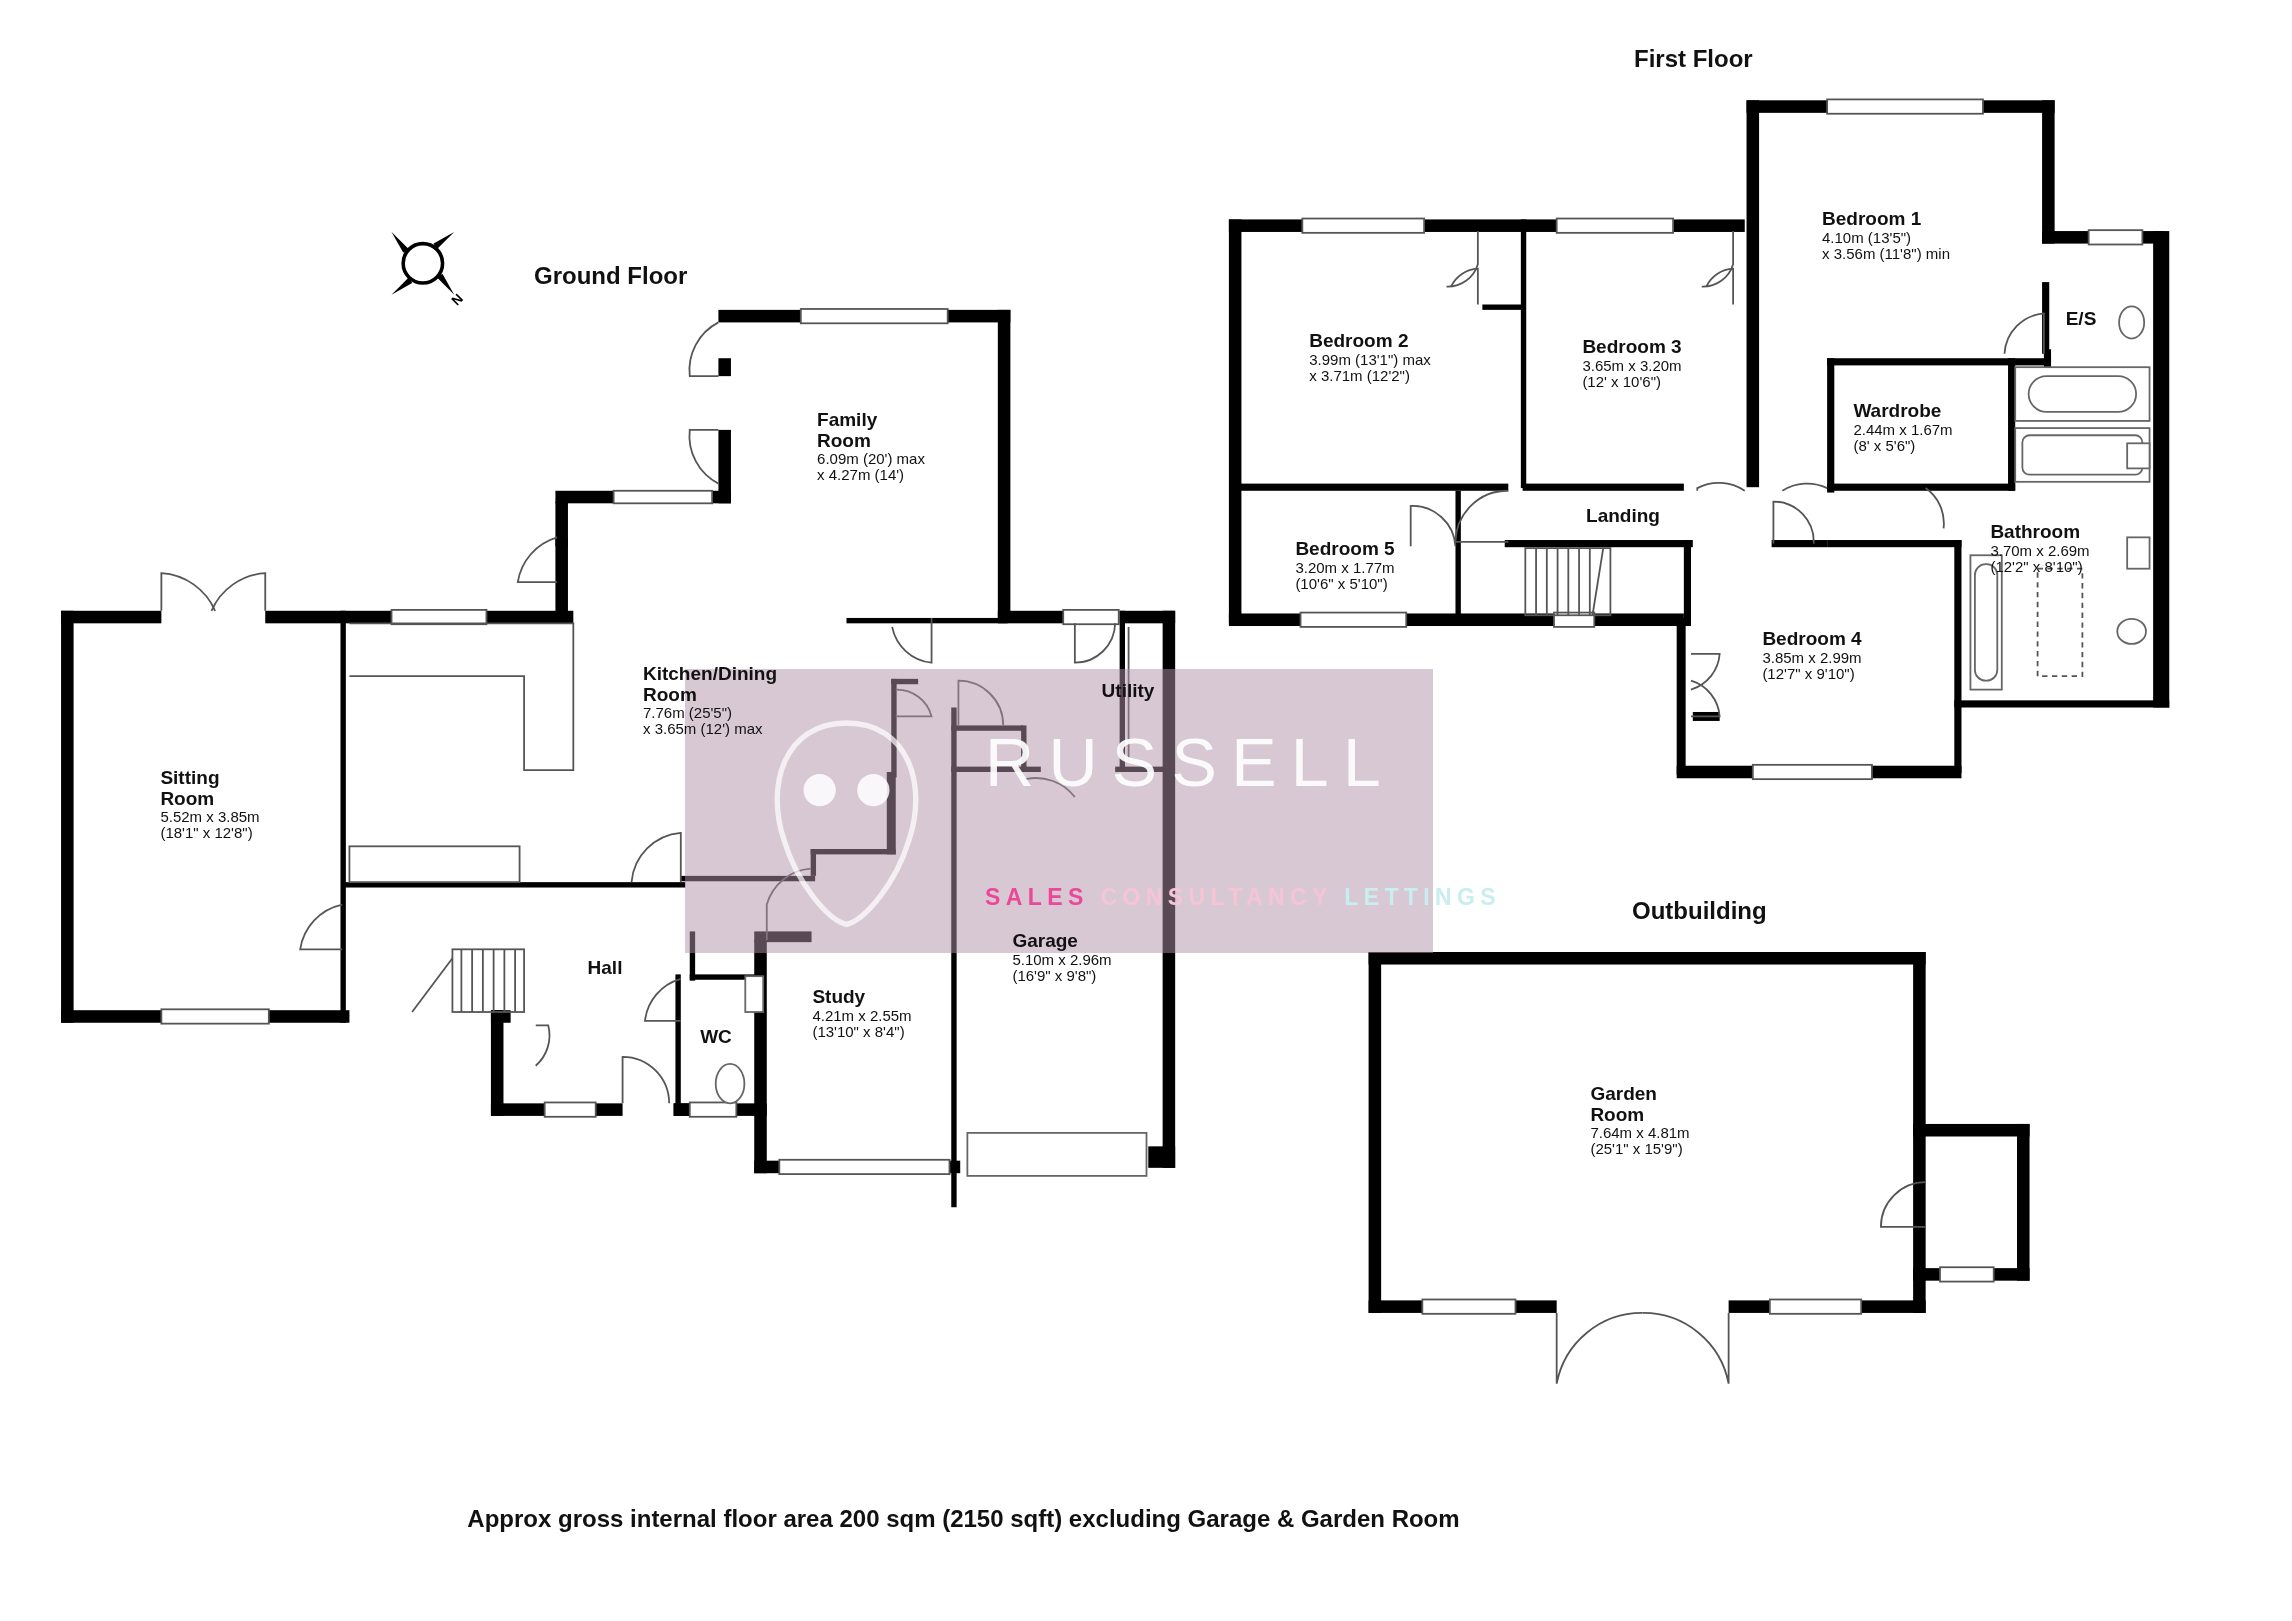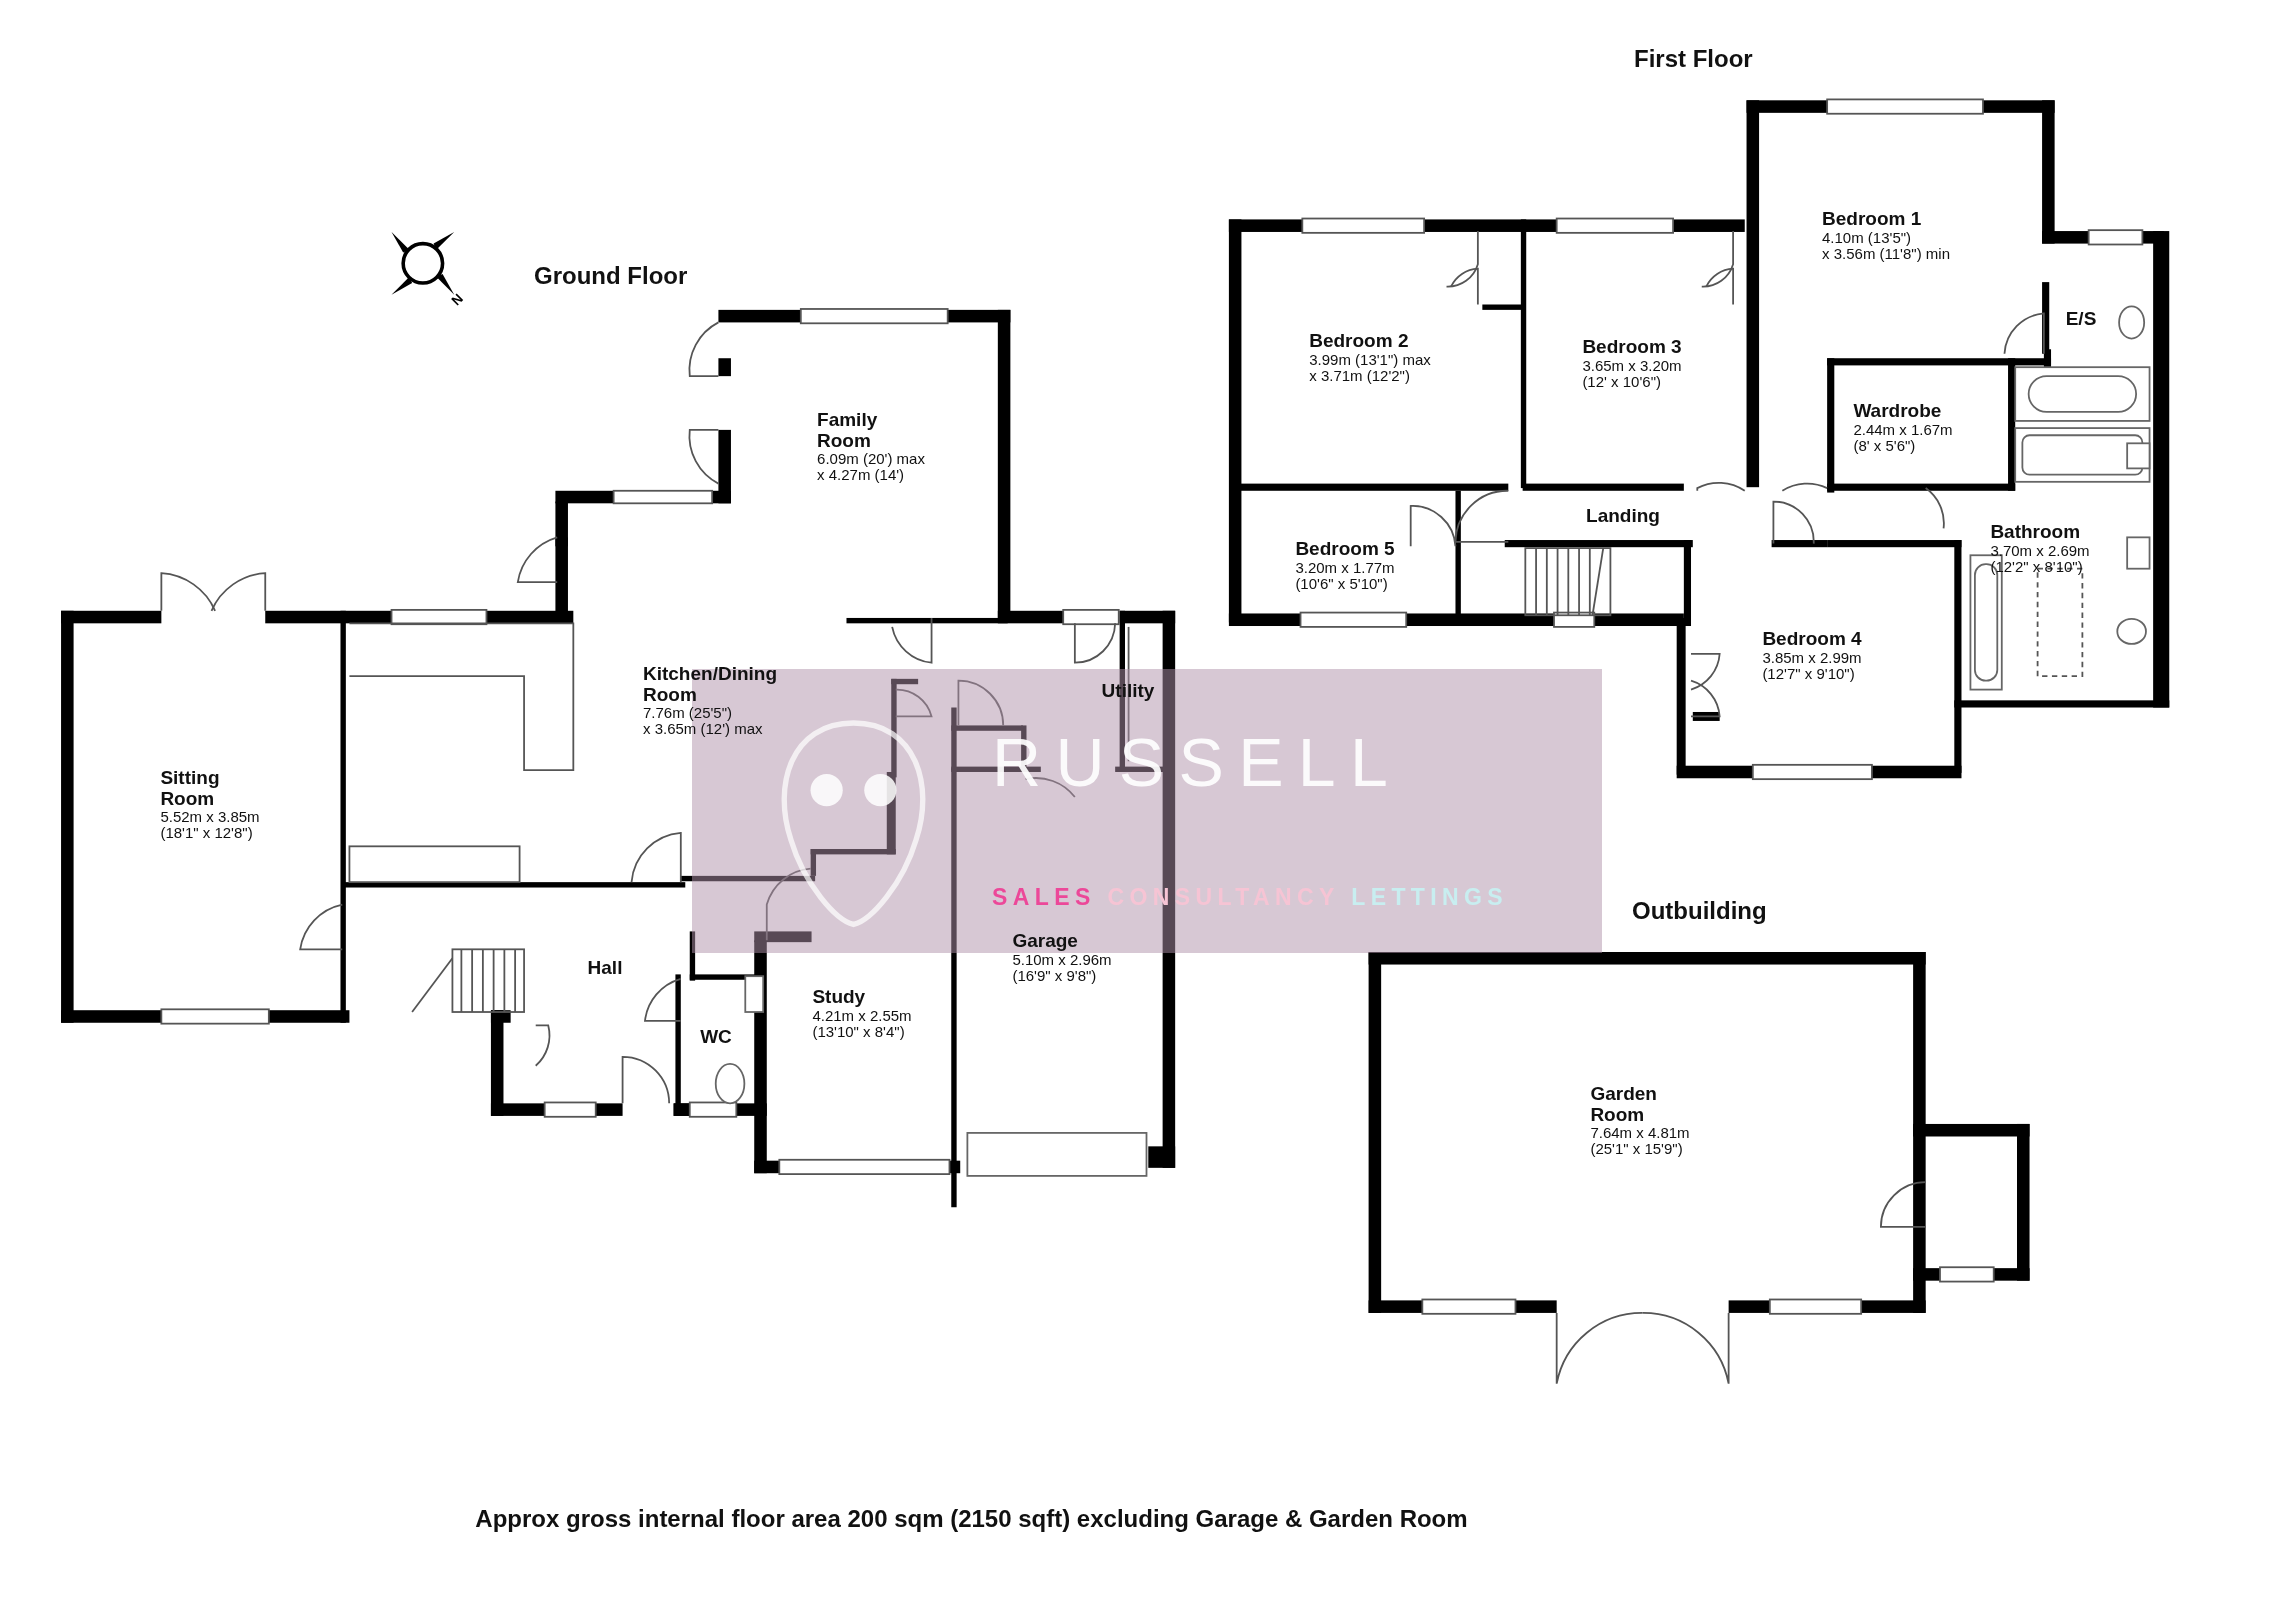--- a/index.html
+++ b/index.html
@@ -7,22 +7,22 @@
          font-family:"Liberation Sans", sans-serif; color:#111; }
   svg.plan { position:absolute; left:0; top:0; }
   .w { fill:#000; }
   .ln { fill:none; stroke:#555; stroke-width:2; }
   .win { fill:#fff; stroke:#555; stroke-width:2; }
   .fx { fill:#fff; stroke:#666; stroke-width:2; }
   .lbl { position:absolute; text-align:left; transform:translateX(-50%); line-height:1.08; white-space:nowrap; }
   .lbl .n { font-weight:bold; font-size:19px; }
   .lbl .d { font-size:15px; }
   .floor-title { position:absolute; font-weight:bold; font-size:24px; white-space:nowrap; }
-  .footer { position:absolute; left:0; width:1927px; top:1505px; text-align:center; font-weight:bold; font-size:24px;padding-left:8px; }
-  .wm { position:absolute; left:685px; top:669px; width:910px; height:284px; background:rgba(175,145,170,0.5);margin-left:7px; }
+  .footer { position:absolute; left:0; width:1927px; top:1505px; text-align:center; font-weight:bold; font-size:24px; }
+  .wm { position:absolute; left:685px; top:669px; width:748px; height:284px; background:rgba(175,145,170,0.5); }
   .wm-big { position:absolute; left:300px; color:#fff; font-size:68px; letter-spacing:14.3px; font-weight:normal; opacity:0.92; white-space:nowrap; }
   .wm-tag { position:absolute; left:300px; top:215px; font-weight:bold; font-size:23px; letter-spacing:5.4px; white-space:nowrap; }
   .owl { position:absolute; left:63px; top:36px; width:197px; height:233px; }
 </style>
 </head>
 <body>
 
 <svg class="plan" width="2293" height="1621" viewBox="0 0 2560 1810">
 
   <g>

